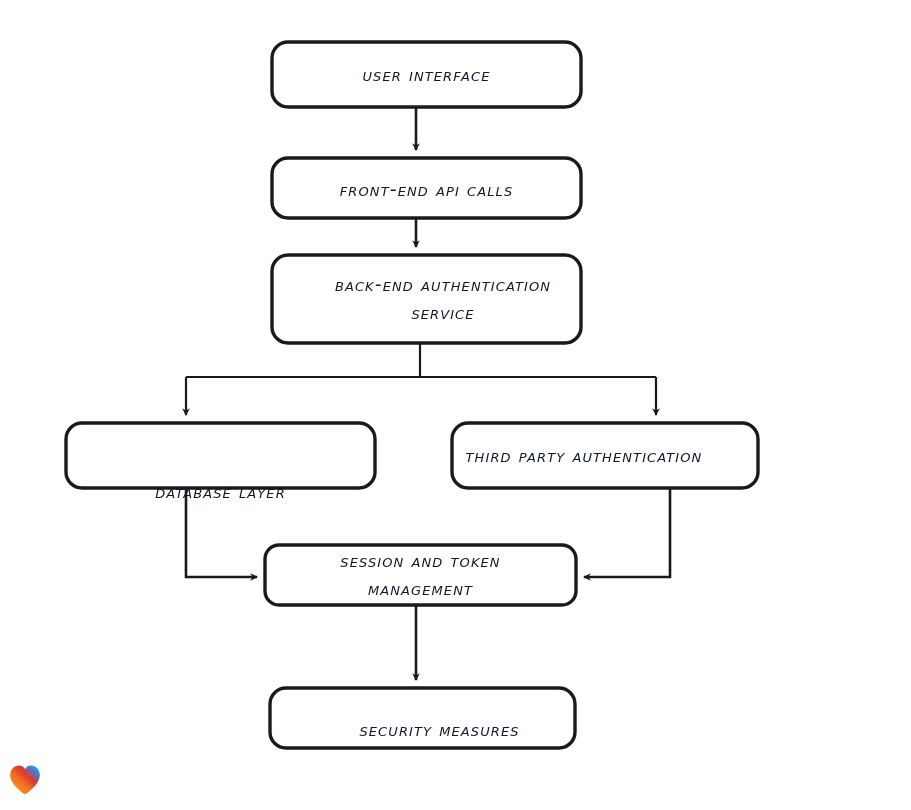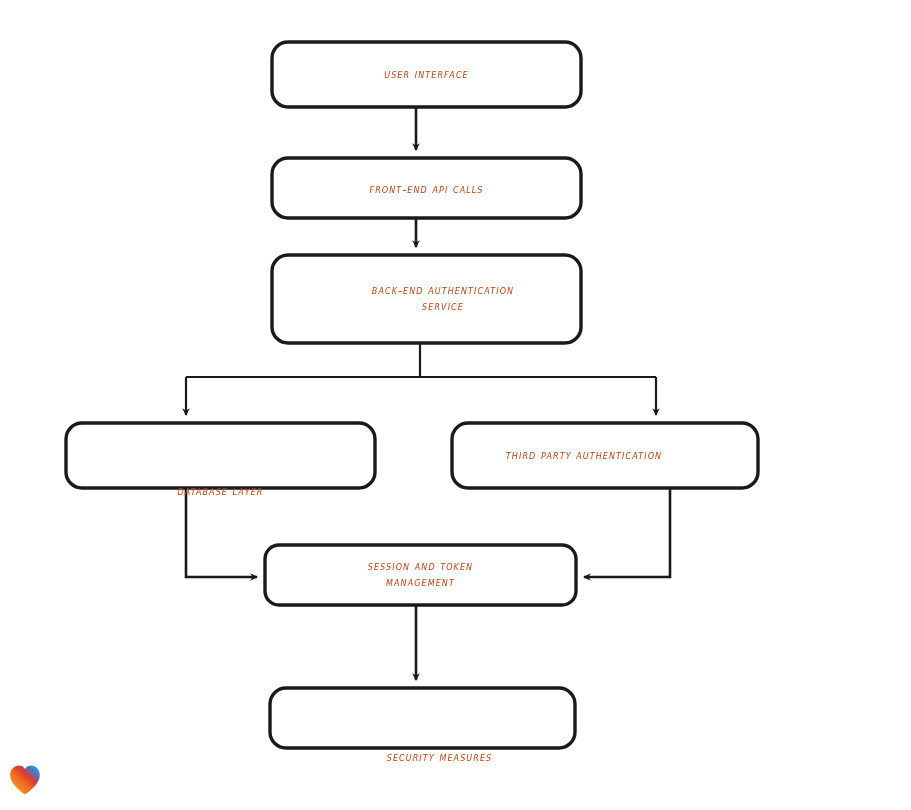--- a/index.html
+++ b/index.html
@@ -20,23 +20,23 @@
     width: 911px;
     height: 810px;
   }
   .node-label {
     position: absolute;
     display: flex;
     align-items: center;
     justify-content: center;
     text-align: center;
     font-family: "DejaVu Sans", sans-serif;
-    font-size: 11px;
+    font-size: 19px;
     letter-spacing: 1.1px;
-    color: #c2410c;
+    color: #0f172a;
     font-style: italic;
     font-weight: 500;
     line-height: 1.45;
     white-space: pre-line;
     pointer-events: none;
     font-variant: small-caps;
     text-transform: lowercase;
   }
 </style>
 </head>
@@ -114,13 +114,13 @@
 <div class="node-label" style="left:272px; top:255px; width:342px; height:88px;">Back-End Authentication
 Service</div>
 
 <div class="node-label" style="left:66px; top:423px; width:309px; height:65px;margin-top:36px;">Database Layer</div>
 
 <div class="node-label" style="left:452px; top:423px; width:264px; height:65px;">Third Party Authentication</div>
 
 <div class="node-label" style="left:265px; top:545px; width:311px; height:60px;">Session and Token
 Management</div>
 
-<div class="node-label" style="left:270px; top:728px; width:339px; height:60px;">Security Measures</div>
+<div class="node-label" style="left:270px; top:700px; width:339px; height:60px;">Security Measures</div>
 
 </body></html>

